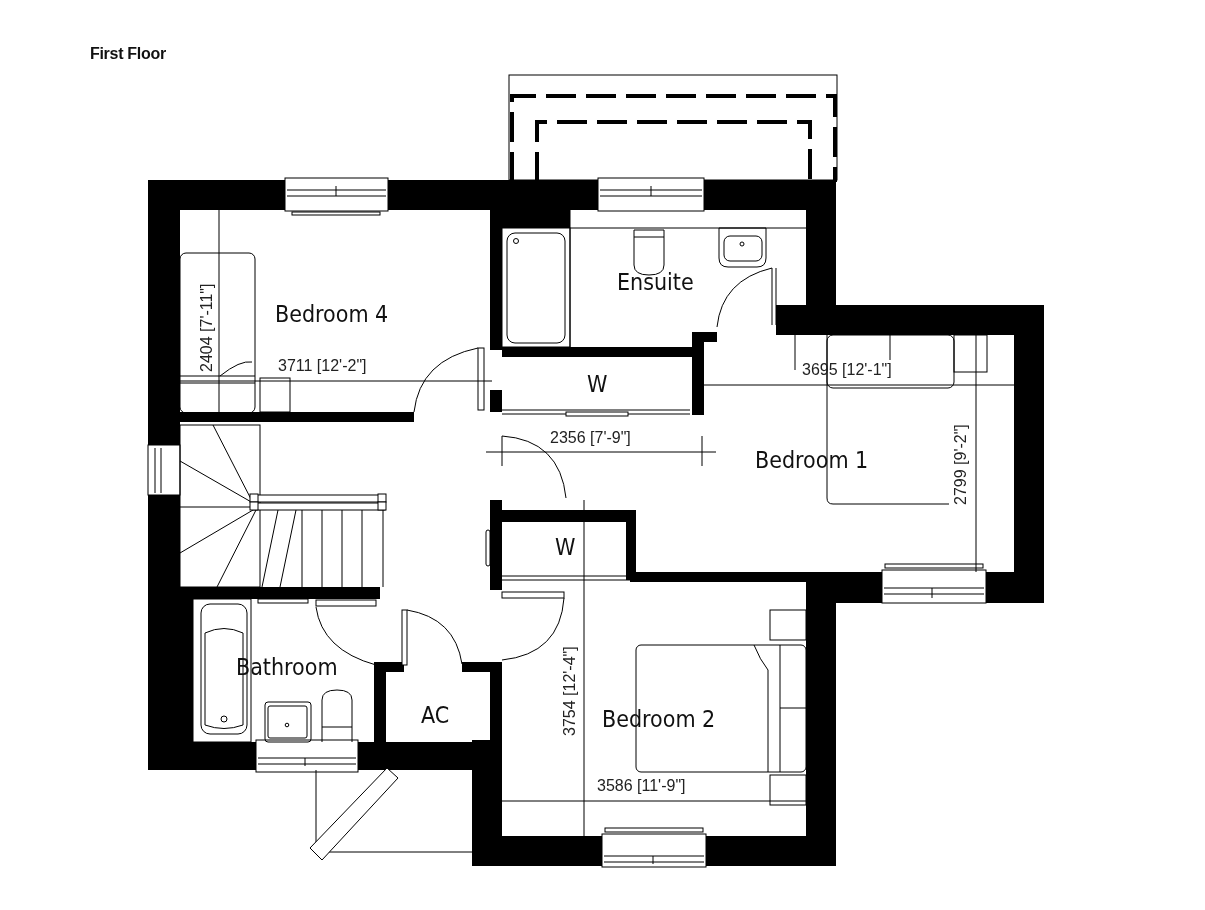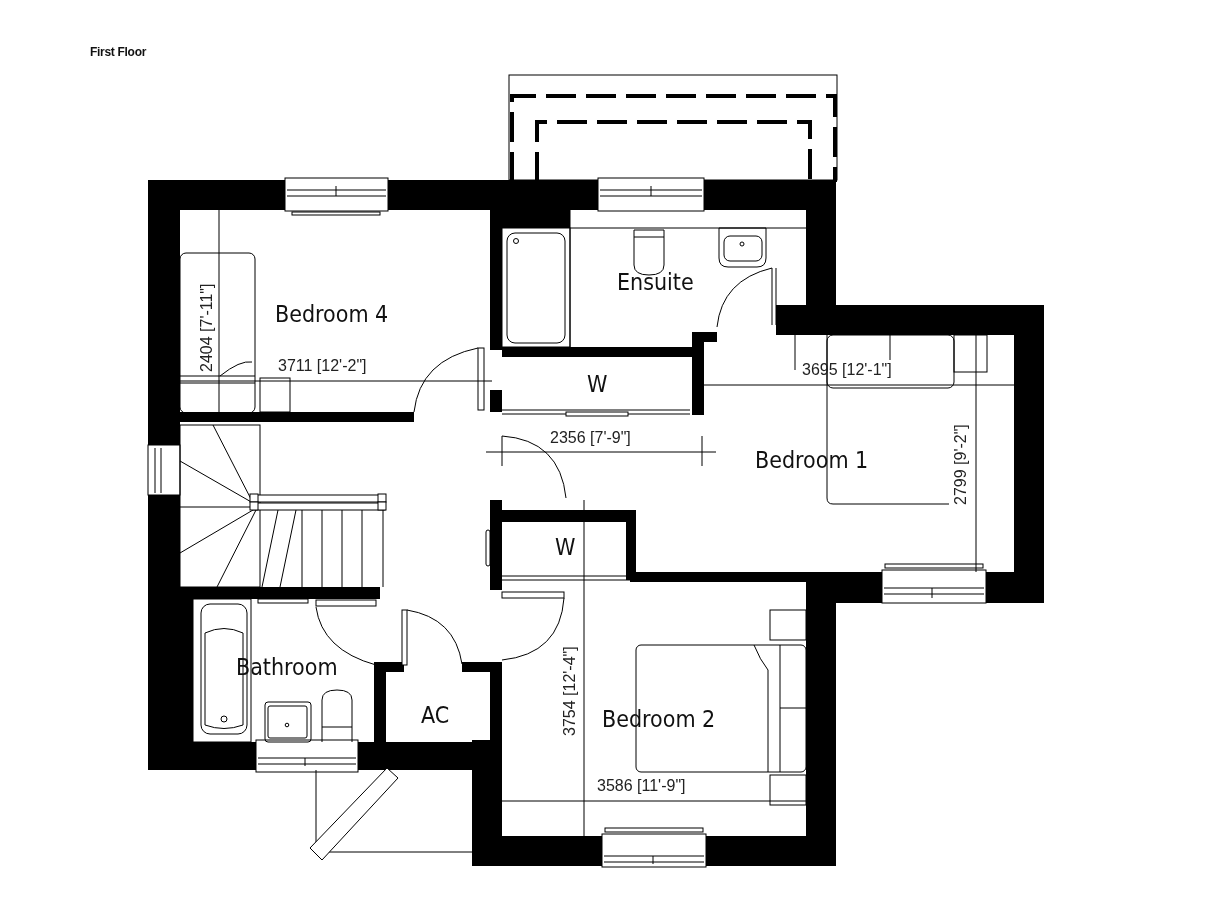--- a/index.html
+++ b/index.html
@@ -1,17 +1,17 @@
 <!DOCTYPE html>
 <html><head>
 <meta charset="utf-8">
 <style>
   html, body { margin:0; padding:0; background:#ffffff; }
   body { width:1205px; height:910px; position:relative; overflow:hidden; font-family:"Liberation Sans", sans-serif; }
-  #title { position:absolute; left:90px; top:45px; font-family:"Liberation Sans", sans-serif; font-weight:bold; font-size:12px; color:#111; letter-spacing:-0.3px; }
+  #title { position:absolute; left:90px; top:45px; font-family:"Liberation Sans", sans-serif; font-weight:bold; font-size:16px; color:#111; letter-spacing:-0.3px; }
   svg { position:absolute; left:0; top:0; }
   .room { font-family:"DejaVu Sans", sans-serif; font-size:23px; fill:#111; font-stretch:condensed; }
   .dim { font-family:"Liberation Sans", sans-serif; font-size:16px; fill:#222; }
   .wall { fill:#000; }
   .thin { stroke:#000; stroke-width:1; fill:none; }
   .thin-w { stroke:#000; stroke-width:1; fill:#fff; }
 </style>
 </head>
 <body>
 

